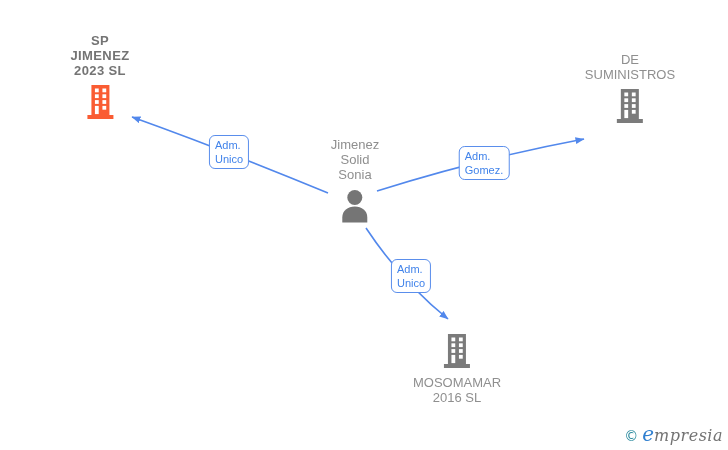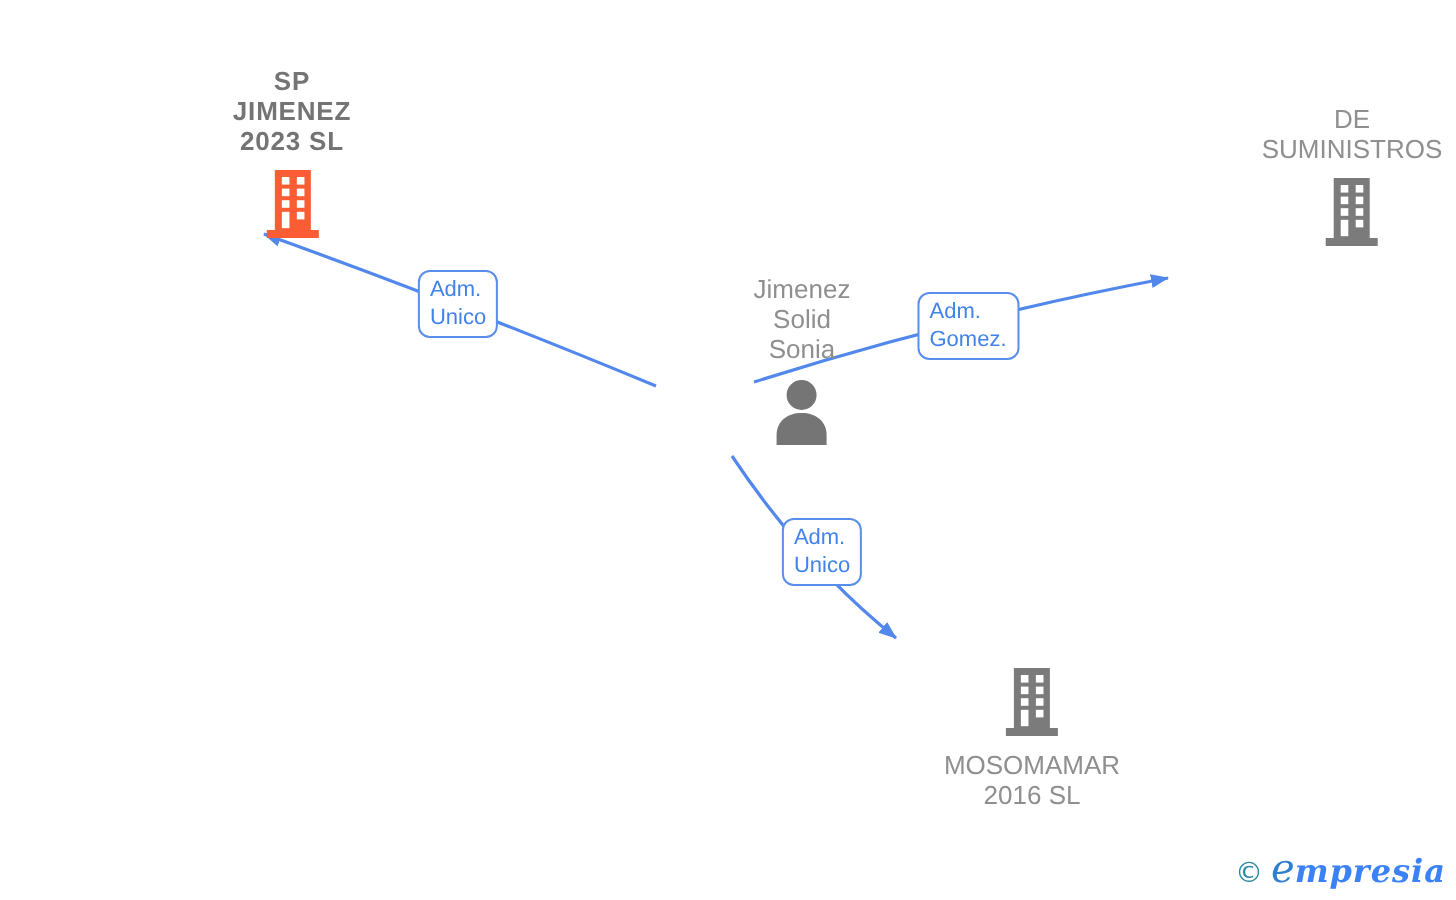--- a/index.html
+++ b/index.html
@@ -2,42 +2,42 @@
 <html><head>
 <meta charset="utf-8">
 <style>
   html,body { margin:0; padding:0; background:#fff; }
   .canvas {
     position:relative; width:728px; height:450px; background:#ffffff;
     overflow:hidden; font-family:"Liberation Sans", sans-serif;
   }
   .edges-layer { position:absolute; left:0; top:0; width:728px; height:450px; }
 
-  .node { position:absolute; display:flex; flex-direction:column; align-items:center; transform:translateX(-50%); cursor:pointer;margin-left:46px; }
+  .node { position:absolute; display:flex; flex-direction:column; align-items:center; transform:translateX(-50%); cursor:pointer; }
   .node-label { text-align:center; font-size:13px; line-height:15px; white-space:nowrap; }
   .label-main { color:#747474; font-weight:bold; letter-spacing:0.4px; }
   .label-gray { color:#8f8f8f; }
   .icon-gap-above { margin-top:7px; }
   .text-gap-above { margin-top:6px; }
 
   .edge-label {
     position:absolute; transform:translate(-50%,-50%);
     background:#ffffff; border:1.6px solid #5a8eec; border-radius:6px;
     padding:2px 5px; 
     color:#4183ea; font-size:11px; line-height:14px; cursor:pointer;
   }
 
   .footer {
     position:absolute; right:5px; bottom:4px; display:flex; align-items:baseline;
     cursor:pointer; white-space:nowrap;
   }
   .copyright-symbol { color:#2a8a9e; font-size:14px; margin-right:4px; font-family:"DejaVu Sans", sans-serif; }
   .brand-script { font-family:"DejaVu Serif", serif; font-style:italic; }
   .brand-e { color:#2f7fd0; font-size:20px; }
-  .brand-rest { color:#3b82f6; font-size:16px; letter-spacing:0.5px;font-weight:bold; }
+  .brand-rest { color:#737373; font-size:16px; letter-spacing:0.5px; }
 </style>
 </head>
 <body>
 
 <div class="canvas">
 
   <svg class="edges-layer" width="728" height="450" viewBox="0 0 728 450">
     <defs>
       <marker id="arrow" markerWidth="10" markerHeight="9" refX="8.5" refY="3.5" orient="auto" markerUnits="userSpaceOnUse">
         <path d="M0,0 L9,3.5 L0,7 Z" fill="#5288ec"></path>
@@ -96,21 +96,21 @@
       <div>Jimenez</div>
       <div>Solid</div>
       <div>Sonia</div>
     </div>
     <svg class="icon-gap-above" width="36" height="35" viewBox="0 0 36 35">
       <circle cx="18" cy="8.5" r="7.5" fill="#757575"></circle>
       <path d="M18,17.5 C11,17.5 5.5,21.5 5.5,28.5 L5.5,33.5 L30.5,33.5 L30.5,28.5 C30.5,21.5 25,17.5 18,17.5 Z" fill="#757575"></path>
     </svg>
   </div>
 
-  <div class="node" style="left:470px; top:334px;">
+  <div class="node" style="left:457px; top:334px;">
     <svg width="32" height="35" viewBox="0 0 32 35">
       <rect x="7" y="0" width="18" height="30" fill="#7b7b7b"></rect>
       <rect x="3" y="30" width="26" height="4" fill="#7b7b7b"></rect>
       <g fill="#ffffff">
         <rect x="10.5" y="3.5" width="3.8" height="3.8"></rect>
           <rect x="18" y="3.5" width="3.8" height="3.8"></rect>
         <rect x="10.5" y="9.3" width="3.8" height="3.8"></rect>
           <rect x="18" y="9.3" width="3.8" height="3.8"></rect>
         <rect x="10.5" y="15.1" width="3.8" height="3.8"></rect>
           <rect x="18" y="15.1" width="3.8" height="3.8"></rect>

